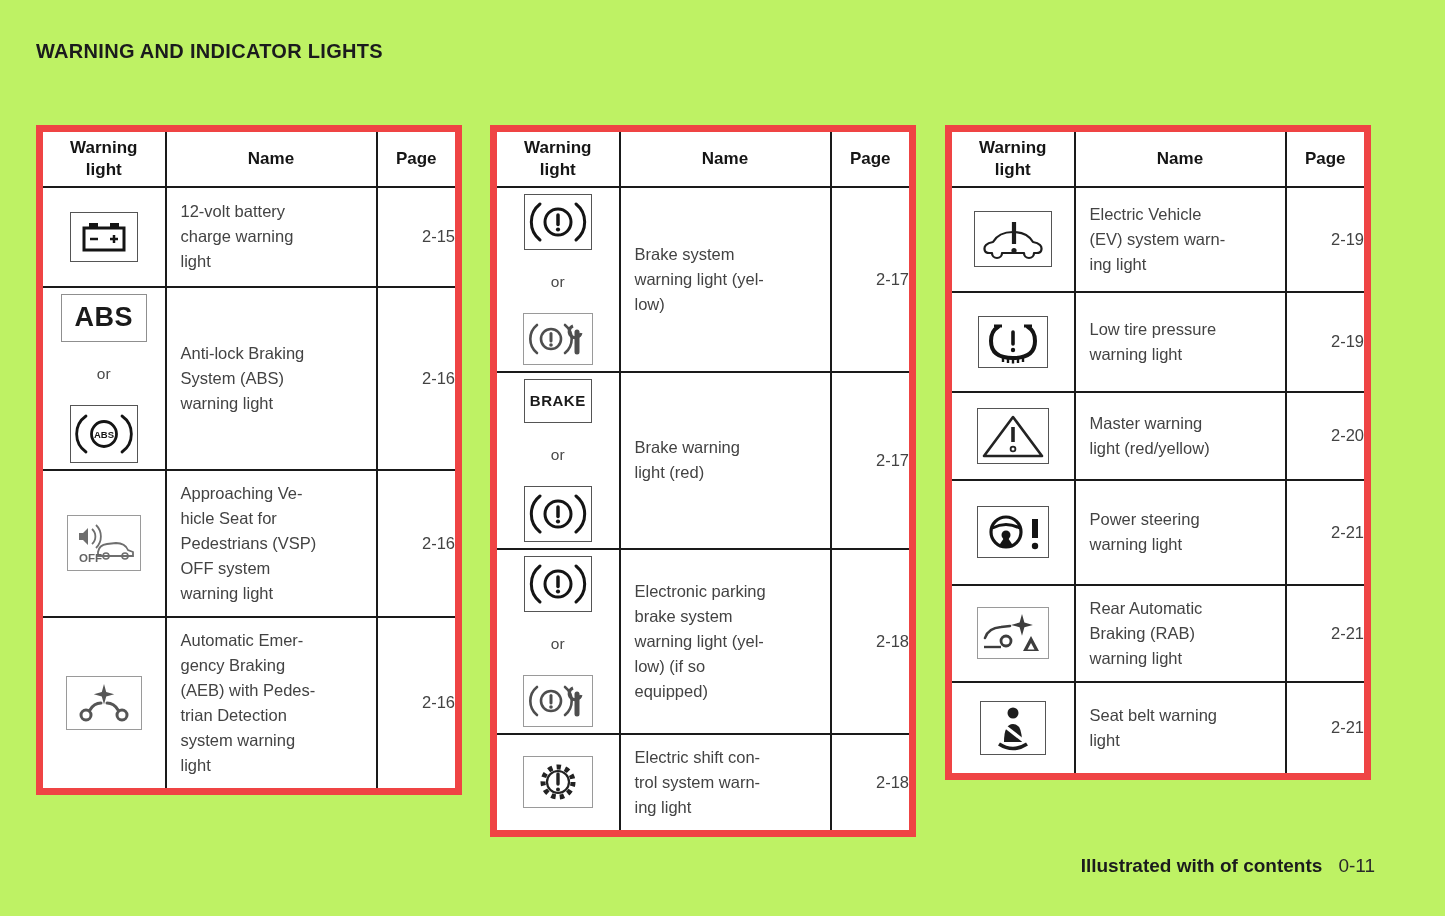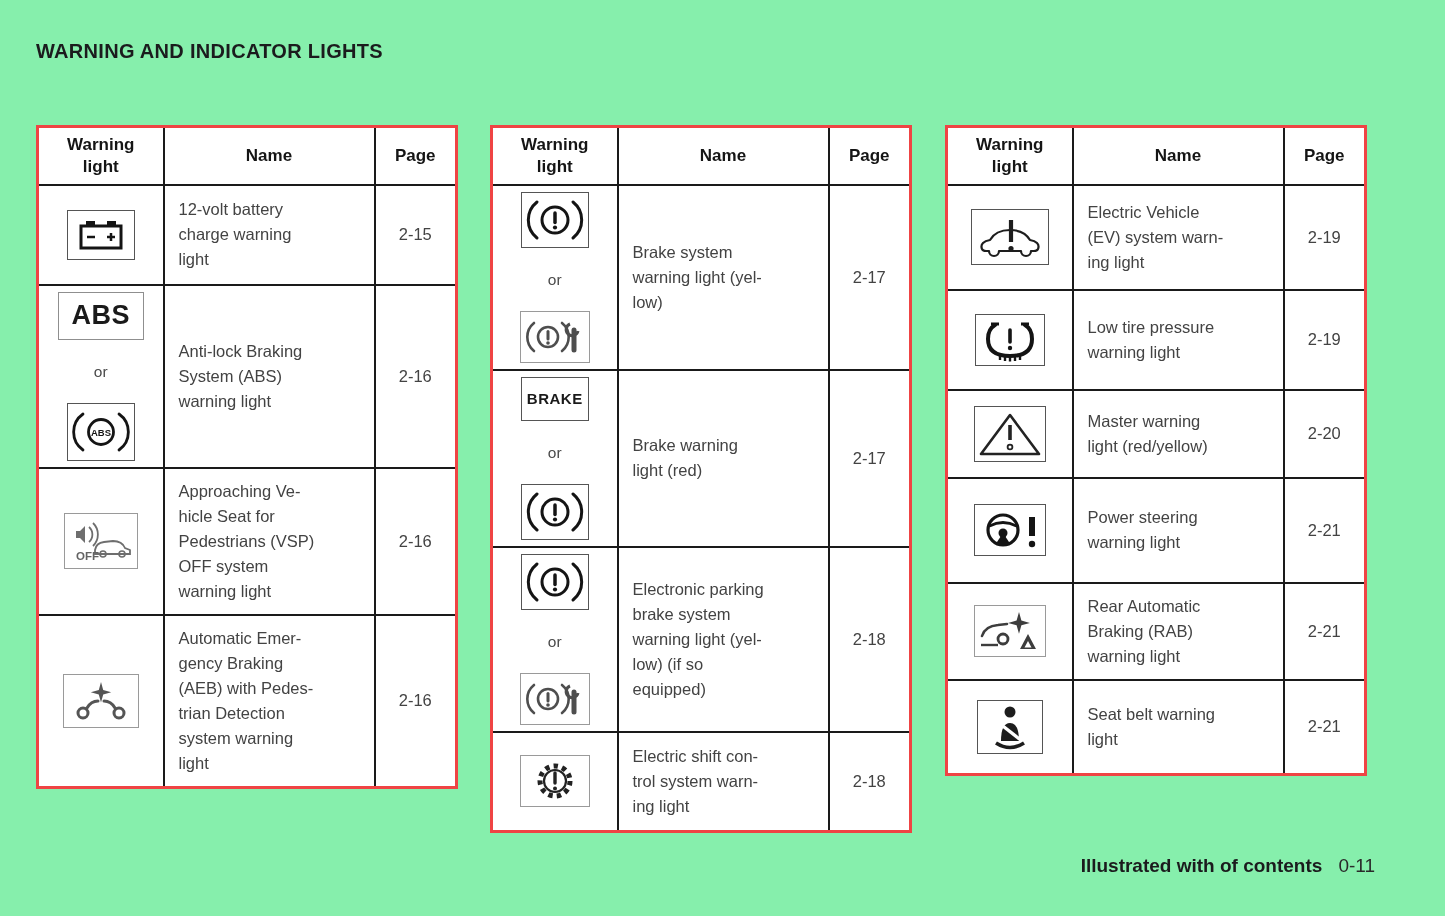--- a/index.html
+++ b/index.html
@@ -1,40 +1,40 @@
 <!DOCTYPE html>
 <html><head>
 <meta charset="utf-8">
 <style>
   * { margin:0; padding:0; box-sizing:border-box; }
   html,body { background:#e8e8e8; }
   .page {
-    position:relative; width:1445px; height:916px; background:#86efac;
+    position:relative; width:1445px; height:916px; background:#bef264;
     font-family:"Liberation Sans", sans-serif; color:#3f3f3f; overflow:hidden;
   }
   .doc-title {
     position:absolute; left:36px; top:40px;
     font-size:20px; font-weight:bold; letter-spacing:.3px; color:#1b1b1d;
   }
   table.wtable {
     position:absolute; top:125px; border-collapse:collapse; table-layout:fixed;
-    background:#fff; border:3px solid #ef4444;
+    background:#fff; border:7px solid #ef4444;
   }
   #table-1 { left:36px; } #table-2 { left:490px; } #table-3 { left:945px; }
   .wtable th, .wtable td { border:2px solid #1a1a1a; }
   .wtable th {
     font-size:17px; font-weight:bold; color:#151515; text-align:center;
     vertical-align:middle; line-height:22px; white-space:pre-line; height:58px; padding:4px 2px;
   }
   td.icon-cell { text-align:center; vertical-align:middle; padding:6px 4px; }
   td.name-cell {
     vertical-align:middle; padding:10px 10px 10px 14px;
     font-size:16.5px; line-height:25px; color:#434343; white-space:pre-line;
   }
-  td.page-cell { text-align:center; vertical-align:middle; font-size:16.5px; color:#434343; }
+  td.page-cell { text-align:right; vertical-align:middle; font-size:16.5px; color:#434343; }
   .ibox {
     display:inline-flex; align-items:center; justify-content:center;
     border:1.5px solid #555; background:#fff; padding:2px; vertical-align:middle;
   }
   .ibox.light { border-color:#9a9a9a; }
   .tbox {
     display:inline-flex; align-items:center; justify-content:center;
     border:1.5px solid #8f8f8f; background:#fff; font-weight:bold; color:#1a1a1a;
   }
   .tbox.abs { width:86px; height:48px; font-size:27px; letter-spacing:.5px; }

